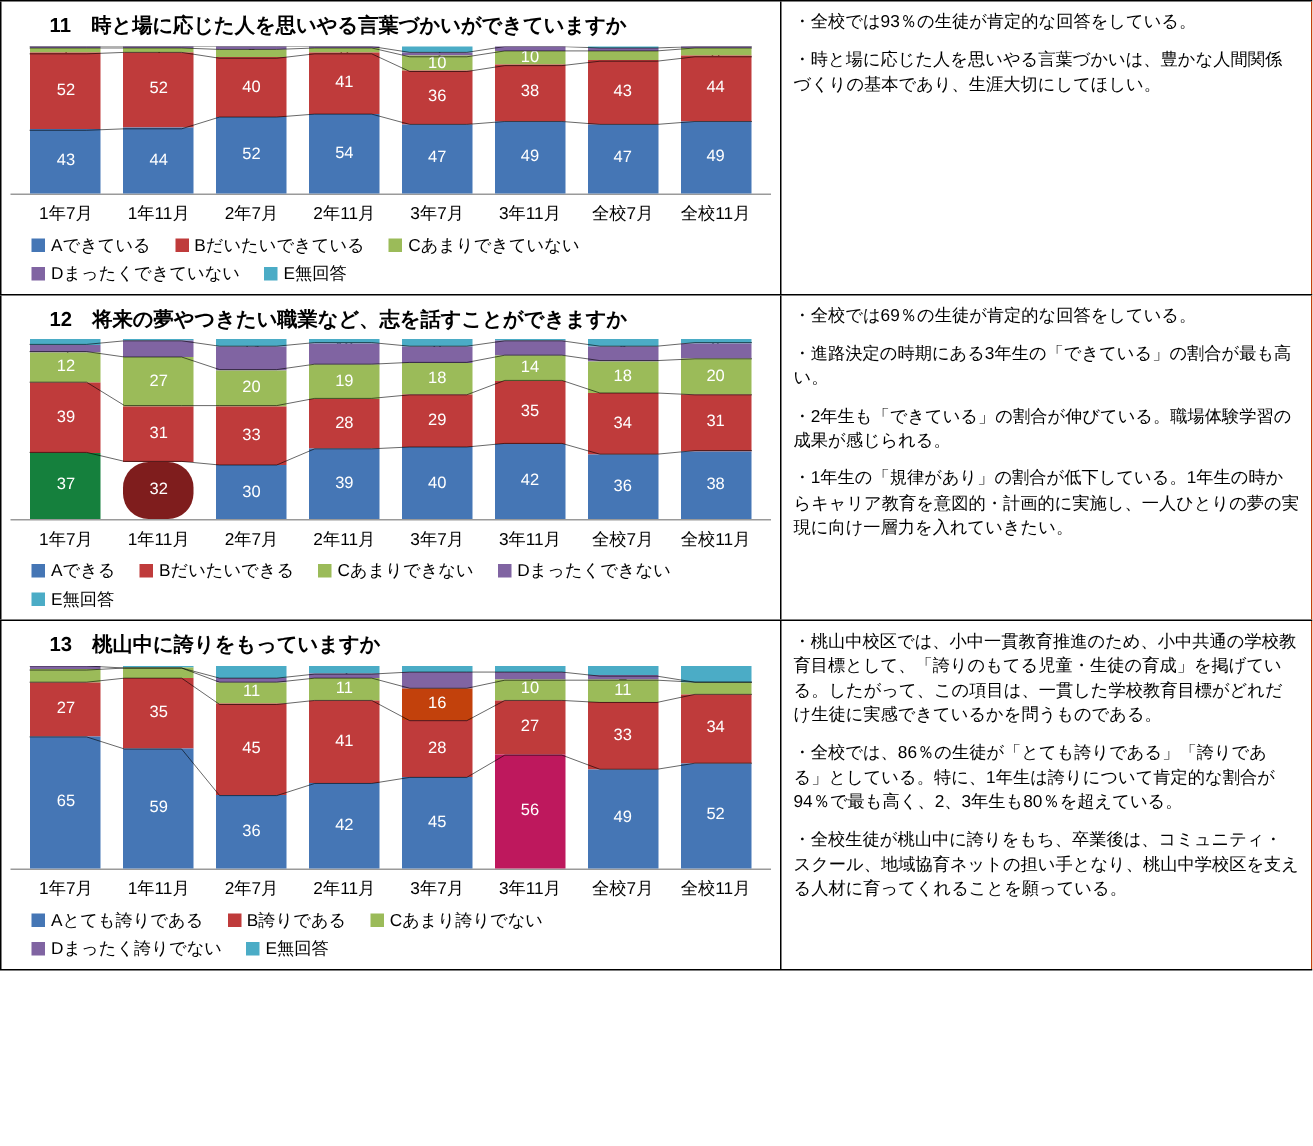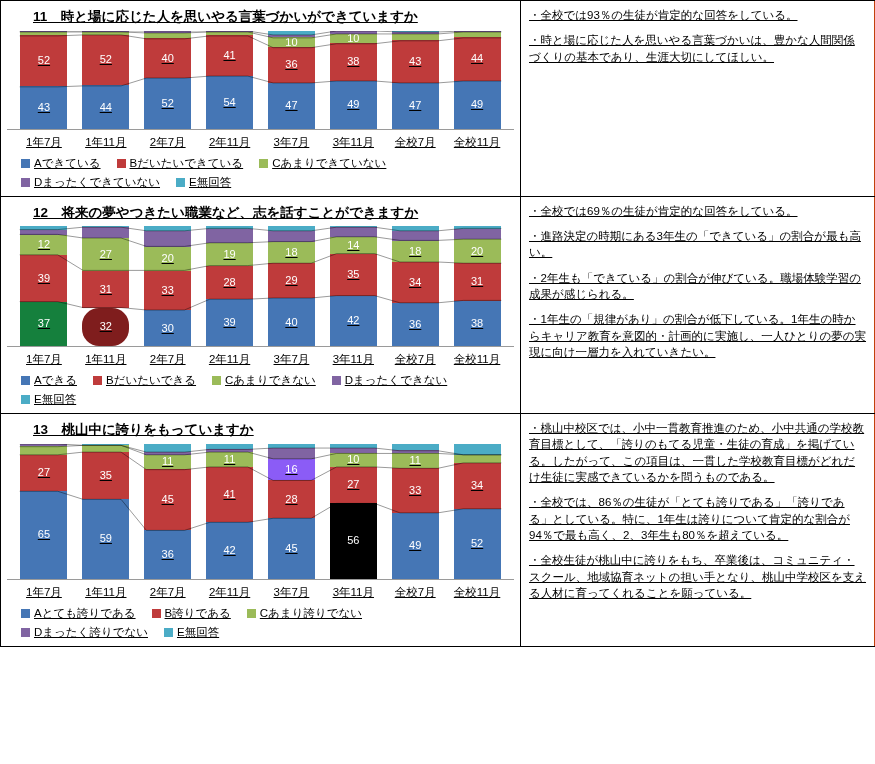--- a/index.html
+++ b/index.html
@@ -4,21 +4,21 @@
 <style>
   * { box-sizing: border-box; }
   html, body { margin:0; padding:0; }
   body {
     width: 875px; height: 764px;
     font-family: "Liberation Sans", sans-serif;
     background: #ffffff;
     color: #000;
     font-size: 12px;
   }
-  .sheet { width:875px; height:540px; position:relative;text-decoration:underline; }
+  .sheet { width:875px; height:540px; position:relative; }
   .row {
     display:flex;
     width:875px;
     border-bottom: 1px solid #000;
   }
   .row:first-child { border-top: 1px solid #000; }
   .cell-chart {
     width: 521px;
     border-left: 1px solid #000;
     border-right: 1px solid #000;
@@ -418,29 +418,29 @@
               <div class="seg" style="background: rgb(155, 187, 89); flex: 0 0 11%;">11</div>
               <div class="seg" style="background: rgb(128, 100, 162); flex: 0 0 2%;"></div>
               <div class="seg" style="background: rgb(75, 172, 198); flex: 0 0 4%;"></div>
             </div>
           </div>
           <div class="bar-col">
             <div class="seg-label-out" style="top: 0px;">8</div>
             <div class="bar">
               <div class="seg" style="background: rgb(69, 118, 181); flex: 0 0 45%;">45</div>
               <div class="seg" style="background: rgb(191, 59, 59); flex: 0 0 28%;">28</div>
-              <div class="seg" style="background: #8b5cf6; flex: 0 0 16%;">16</div>
+              <div class="seg" style="background: #c2410c; flex: 0 0 16%;">16</div>
               <div class="seg" style="background: rgb(128, 100, 162); flex: 0 0 8%;"></div>
               <div class="seg" style="background: rgb(75, 172, 198); flex: 0 0 3%;"></div>
             </div>
           </div>
           <div class="bar-col">
             <div class="seg-label-out" style="top: 0px;">4</div>
             <div class="bar">
-              <div class="seg" style="background: #000000; flex: 0 0 56%;">56</div>
+              <div class="seg" style="background: #be185d; flex: 0 0 56%;">56</div>
               <div class="seg" style="background: rgb(191, 59, 59); flex: 0 0 27%;">27</div>
               <div class="seg" style="background: rgb(155, 187, 89); flex: 0 0 10%;">10</div>
               <div class="seg" style="background: rgb(128, 100, 162); flex: 0 0 4%;"></div>
               <div class="seg" style="background: rgb(75, 172, 198); flex: 0 0 3%;"></div>
             </div>
           </div>
           <div class="bar-col">
             <div class="seg-label-out" style="top: 0px;">2</div>
             <div class="bar">
               <div class="seg" style="background: rgb(69, 118, 181); flex: 0 0 49%;">49</div>

